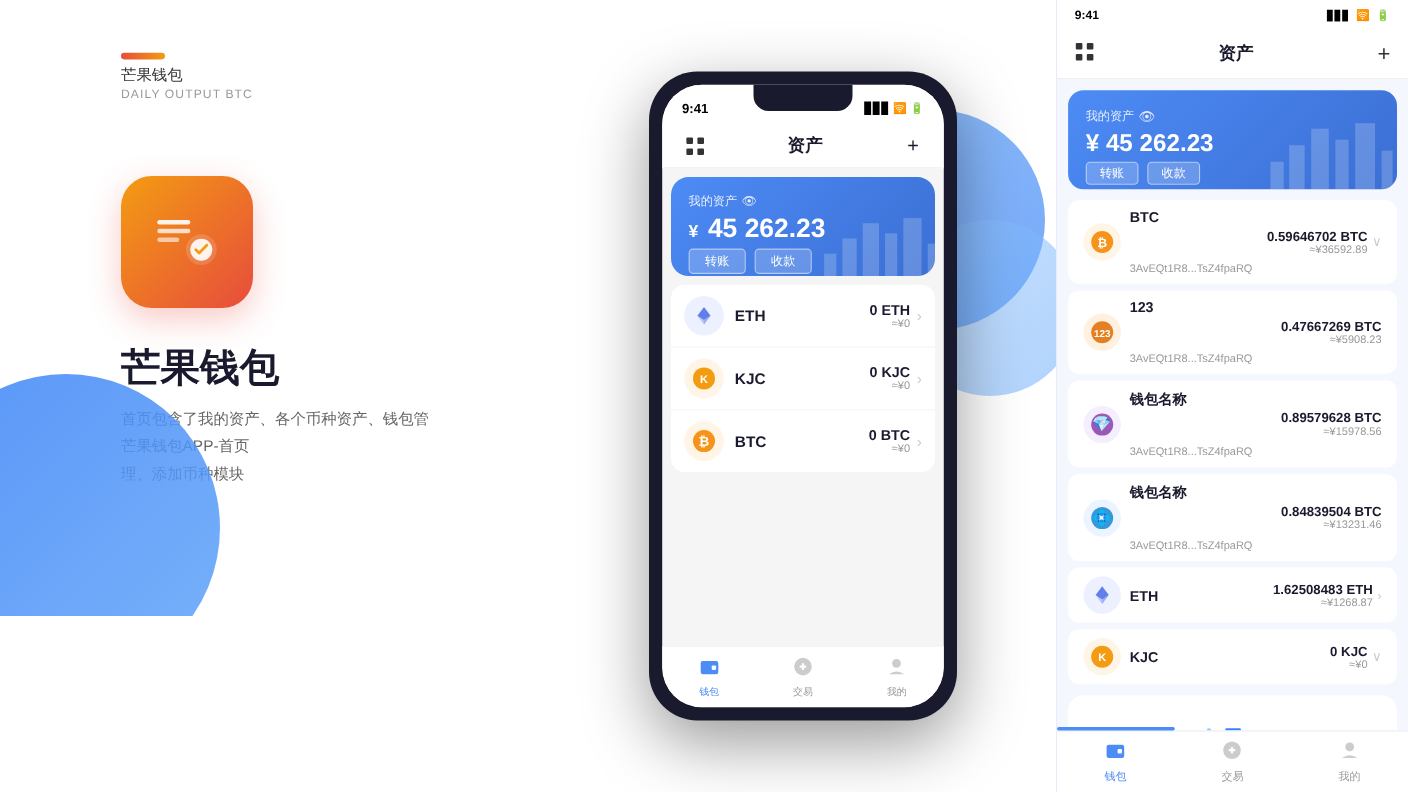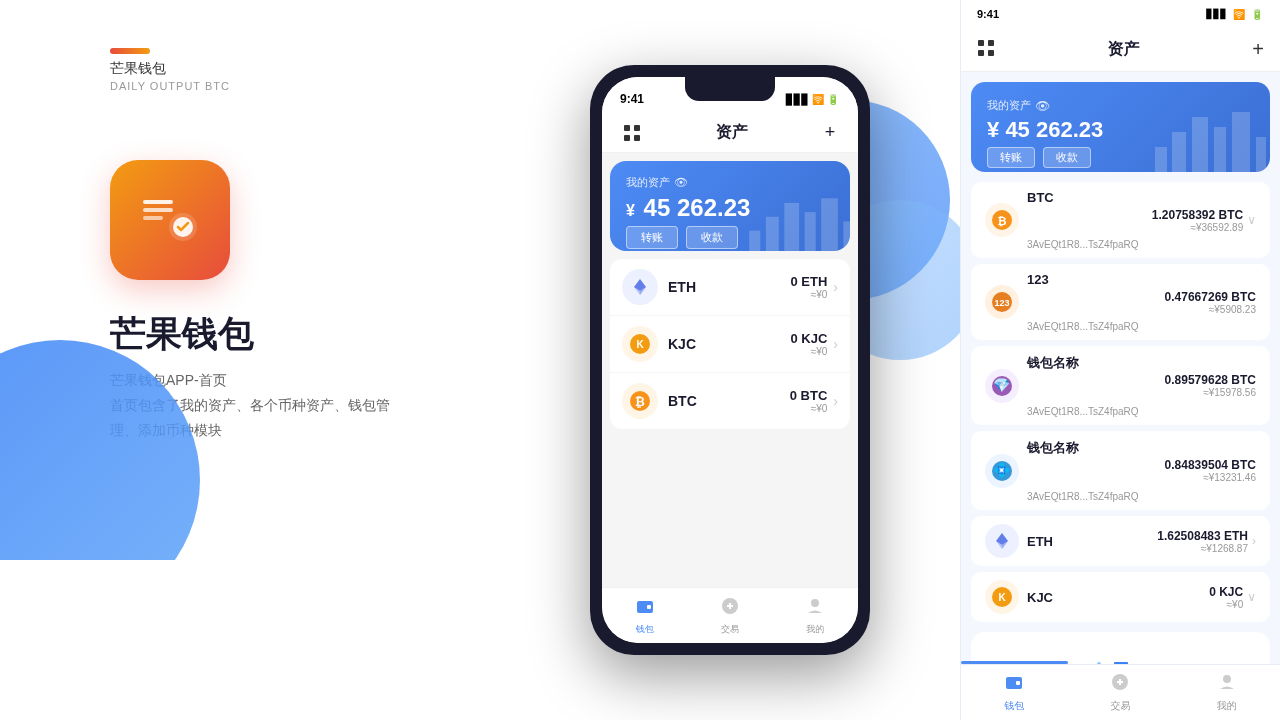--- a/index.html
+++ b/index.html
@@ -507,22 +507,22 @@
         <circle cx="48" cy="42" r="14" fill="white" opacity="0.15"></circle>
         <circle cx="48" cy="42" r="10" fill="white" opacity="0.9"></circle>
         <path d="M43 42 L46 45 L53 38" stroke="#f39c12" stroke-width="2.5" stroke-linecap="round" stroke-linejoin="round" fill="none"></path>
       </svg>
     </div>
   </div>
 
   <div class="app-title-large">芒果钱包</div>
 
   <div class="app-description">
+    <div>首页包含了我的资产、各个币种资产、钱包管</div>
     <div>芒果钱包APP-首页</div>
-    <div>首页包含了我的资产、各个币种资产、钱包管</div>
     <div>理、添加币种模块</div>
   </div>
 
   <div class="deco-circle-left"></div>
 </div>
 
 <div class="phone-area">
 
   <div class="deco-circle-phone-right"></div>
   <div class="deco-circle-phone-right2"></div>
@@ -707,21 +707,21 @@
       <svg width="22" height="22" viewBox="0 0 22 22">
           <circle cx="11" cy="11" r="10" fill="#f7931a"></circle>
           <text x="11" y="15.5" text-anchor="middle" fill="white" font-size="11" font-weight="bold">₿</text>
         </svg>
     </div>
     <div class="rp-coin-info">
       <div class="rp-coin-name">BTC</div>
       <div class="rp-coin-addr">3AvEQt1R8...TsZ4fpaRQ</div>
     </div>
     <div class="rp-coin-balance">
-      <div class="rp-coin-amount">1.20758392 BTC</div>
+      <div class="rp-coin-amount">0.59646702 BTC</div>
       <div class="rp-coin-approx">≈¥36592.89</div>
     </div>
     <span class="rp-coin-chevron">∨</span>
   </div>
 
   <div class="rp-coin-item">
     <div class="rp-coin-logo" style="background:#fff0e0;">
       <svg width="22" height="22" viewBox="0 0 22 22">
           <circle cx="11" cy="11" r="10" fill="#e67e22"></circle>
           <text x="11" y="15" text-anchor="middle" fill="white" font-size="9" font-weight="bold">123</text>

